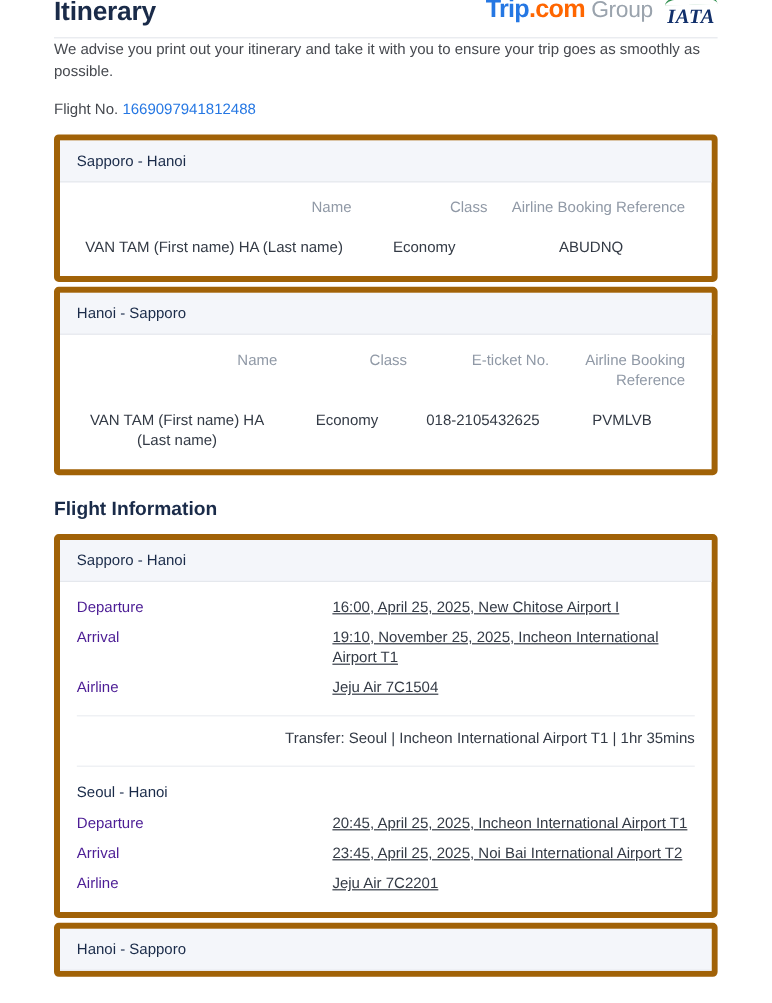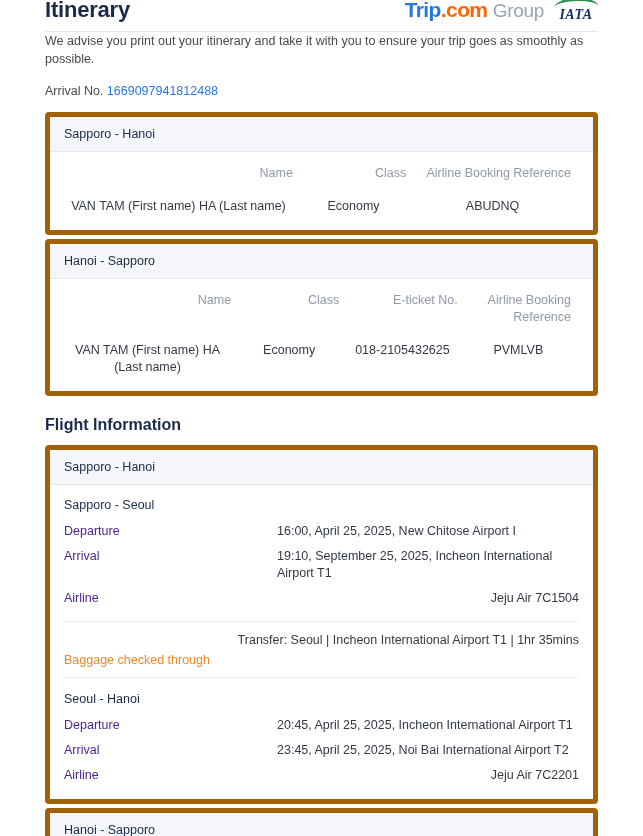--- a/index.html
+++ b/index.html
@@ -69,21 +69,21 @@
   .iata .swoosh {
     width: 44px;
     height: 9px;
     border-top: 3px solid #2f8f4e;
     border-radius: 50% 50% 0 0 / 100% 100% 0 0;
     transform: rotate(-2deg);
     margin-bottom: 1px;
   }
   .iata .iata-text {
     font-family: "Liberation Serif", serif;
-    font-size: 14px;
+    font-size: 17px;
     font-weight: bold;
     font-style: italic;
     color: #12306b;
     letter-spacing: 0.5px;
   }
   .header-rule {
     border-top: 1px solid #e5e8ed;
     margin: 9px 0 0 0;
   }
 
@@ -167,28 +167,29 @@
     font-size: 12.5px;
     color: #1a2b49;
     margin: 0 0 11px 0;
   }
   .leg-row {
     display: flex;
     font-size: 12.5px;
     line-height: 17px;
     margin-bottom: 8px;
   }
-  .leg-row:last-child { margin-bottom: 0; justify-content: space-between; }
+  .leg-row:last-child { margin-bottom: 0; }
   .leg-label {
     width: 213px;
     color: #4c1d95;
     flex: none;
   }
   .leg-value {
     color: #333a45;
+    text-decoration: underline;
   }
   .transfer-block {
     border-top: 1px solid #eceef2;
     border-bottom: 1px solid #eceef2;
     margin: 14px 0 14px 0;
     padding: 11px 0 10px 0;
   }
   .transfer-text {
     font-size: 12.5px;
     color: #333a45;
@@ -215,21 +216,21 @@
       <div class="iata">
         <div class="swoosh"></div>
         <div class="iata-text">IATA</div>
       </div>
     </div>
   </div>
   <div class="header-rule"></div>
 
   <p class="advise">We advise you print out your itinerary and take it with you to ensure your trip goes as smoothly as possible.</p>
   <p class="booking-no">
-    <span>Arrival No.</span>
+    <span>Flight No.</span>
     <span class="bk-link">1669097941812488</span>
   </p>
 
   <div class="card">
     <div class="card-head">Sapporo - Hanoi</div>
     <div class="card-body">
       <table class="pax colsA">
         <thead>
           <tr>
             <th>Name</th>
@@ -272,38 +273,36 @@
     </div>
   </div>
 
   <h2 class="section-title">Flight Information</h2>
 
   <div class="card">
     <div class="card-head">Sapporo - Hanoi</div>
     <div class="card-body">
 
       <div class="leg">
-        <div class="leg-title">Sapporo - Seoul</div>
         <div class="leg-row">
           <div class="leg-label">Departure</div>
           <div class="leg-value">16:00, April 25, 2025, New Chitose Airport I</div>
         </div>
         <div class="leg-row">
           <div class="leg-label">Arrival</div>
-          <div class="leg-value">19:10, September 25, 2025, Incheon International Airport T1</div>
+          <div class="leg-value">19:10, November 25, 2025, Incheon International Airport T1</div>
         </div>
         <div class="leg-row">
           <div class="leg-label">Airline</div>
           <div class="leg-value">Jeju Air 7C1504</div>
         </div>
       </div>
 
       <div class="transfer-block">
         <div class="transfer-text">Transfer: Seoul | Incheon International Airport T1 | 1hr 35mins</div>
-        <div class="baggage-note">Baggage checked through</div>
       </div>
 
       <div class="leg">
         <div class="leg-title">Seoul - Hanoi</div>
         <div class="leg-row">
           <div class="leg-label">Departure</div>
           <div class="leg-value">20:45, April 25, 2025, Incheon International Airport T1</div>
         </div>
         <div class="leg-row">
           <div class="leg-label">Arrival</div>

